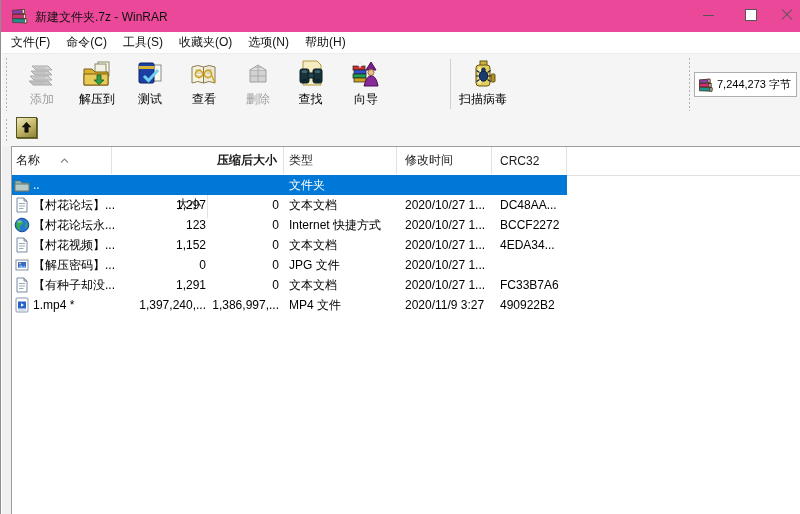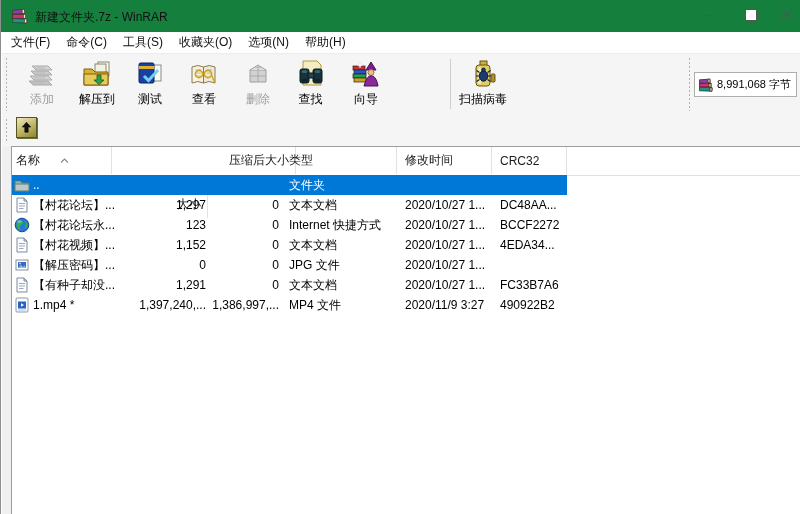--- a/index.html
+++ b/index.html
@@ -7,21 +7,21 @@
     position:relative;width:800px;height:514px;overflow:hidden;
     font-family:"Liberation Sans","DejaVu Sans",sans-serif;
     background:#fff;color:#000;
     border-left:1px solid #8e8e8e;box-sizing:border-box;
   }
   
   .clipped-fragment{position:absolute;left:557px;top:0;width:108px;height:7px;overflow:hidden;
     background:repeating-linear-gradient(90deg,#2b9fe8 0 11px,rgba(43,159,232,.15) 11px 16px);
     border-radius:0 0 2px 2px;}
   
-  .titlebar{position:absolute;left:0;top:0;width:800px;height:32px;background:#15803d;}
+  .titlebar{position:absolute;left:0;top:0;width:800px;height:32px;background:#ec4899;}
   .app-icon{position:absolute;left:10px;top:7px;width:18px;height:18px;}
   .title{position:absolute;left:34px;top:9px;font-size:12px;color:#111;white-space:nowrap;}
   .winbtn{position:absolute;top:0;width:43px;height:30px;display:flex;align-items:center;justify-content:center;}
   .winbtn.min{left:686px}.winbtn.max{left:728px}.winbtn.close{left:770px;width:30px}
   .glyph-min{width:11px;height:1px;background:#555;}
   .glyph-max{width:10px;height:10px;border:1px solid #555;background:#fff;}
   .closewrap{position:relative;width:12px;height:12px;}
   .glyph-x{position:absolute;left:0;top:5px;width:14px;height:1.4px;background:#555;}
   .glyph-x.a{transform:rotate(45deg);}.glyph-x.b{transform:rotate(-45deg);}
   
@@ -125,21 +125,21 @@
           <g stroke="#3a2a10" stroke-width="1.5">
             <rect x="3" y="5" width="21" height="7" fill="#8a3fa8" transform="rotate(-4 13 8)"></rect>
             <rect x="20" y="5" width="4" height="7" fill="#efe7d7" transform="rotate(-4 13 8)"></rect>
             <rect x="3" y="13" width="23" height="7" fill="#d03070"></rect>
             <rect x="22" y="13" width="4" height="7" fill="#efe7d7"></rect>
             <rect x="3" y="21" width="25" height="7" fill="#209090" transform="rotate(2 15 24)"></rect>
             <rect x="24" y="21" width="4" height="7" fill="#efe7d7" transform="rotate(2 15 24)"></rect>
           </g>
         </svg>
       </span>
-      <span class="stext">8,991,068 字节</span>
+      <span class="stext">7,244,273 字节</span>
     </div>
   <div class="tbtn disabled" style="left: 14px; width: 52px;">
         <span class="ticon">
           <svg width="32" height="32" viewBox="0 0 32 32">
             <g stroke="#a8a8a8" stroke-width="1">
               <path d="M6 8 h16 l4 4 h-16 z" fill="#d6d6d6"></path>
               <path d="M5 13 h17 l4 4 h-17 z" fill="#cccccc"></path>
               <path d="M4 18 h18 l4 4 h-18 z" fill="#d6d6d6"></path>
               <path d="M3 23 h19 l4 4 h-19 z" fill="#c6c6c6"></path>
               <path d="M9 10 h10 M8 15 h11 M7 20 h12 M6 25 h13" stroke="#b8b8b8"></path>
@@ -256,21 +256,21 @@
 
   <div class="main">
     <div class="header" id="header">
       <span class="sort-chevron">
         <svg width="9" height="5" viewBox="0 0 9 5">
             <path d="M1 4.5 L4.5 1 L8 4.5" fill="none" stroke="#8a8a8a" stroke-width="1.1"></path>
           </svg>
       </span>
     <div class="hcell" style="left: 0px; width: 100px; padding: 0px 0px 0px 4px;">名称</div>
         <div class="hcell r" style="left: 116px; width: 80px; padding: 0px 6px 0px 0px; margin-top: 44px;">大小</div>
-        <div class="hcell r" style="left: 208px; width: 76px; padding: 0px 6px 0px 0px;">压缩后大小</div>
+        <div class="hcell r" style="left: 196px; width: 76px; padding: 0px 6px 0px 0px; font-weight: bold;">压缩后大小</div>
         <div class="hcell" style="left: 385px; width: 95px; padding: 0px 0px 0px 8px;">修改时间</div>
         <div class="hcell" style="left: 272px; width: 113px; padding: 0px 0px 0px 5px;">类型</div>
         <div class="hcell" style="left: 480px; width: 75px; padding: 0px 0px 0px 8px;">CRC32</div>
       </div>
     <div class="rows" id="rows">
         <div class="row selected">
           <div class="selbar"></div>
           <span class="ricon"><svg width="16" height="16" viewBox="0 0 16 16">
               <path d="M1 4 L1 14 L15 14 L15 6 L8 6 L6.5 4 Z" fill="#9fb6b4" stroke="#5f7a78"></path>
               <path d="M1 7 L15 7 L15 14 L1 14 Z" fill="#b7cac8" stroke="#5f7a78"></path>

